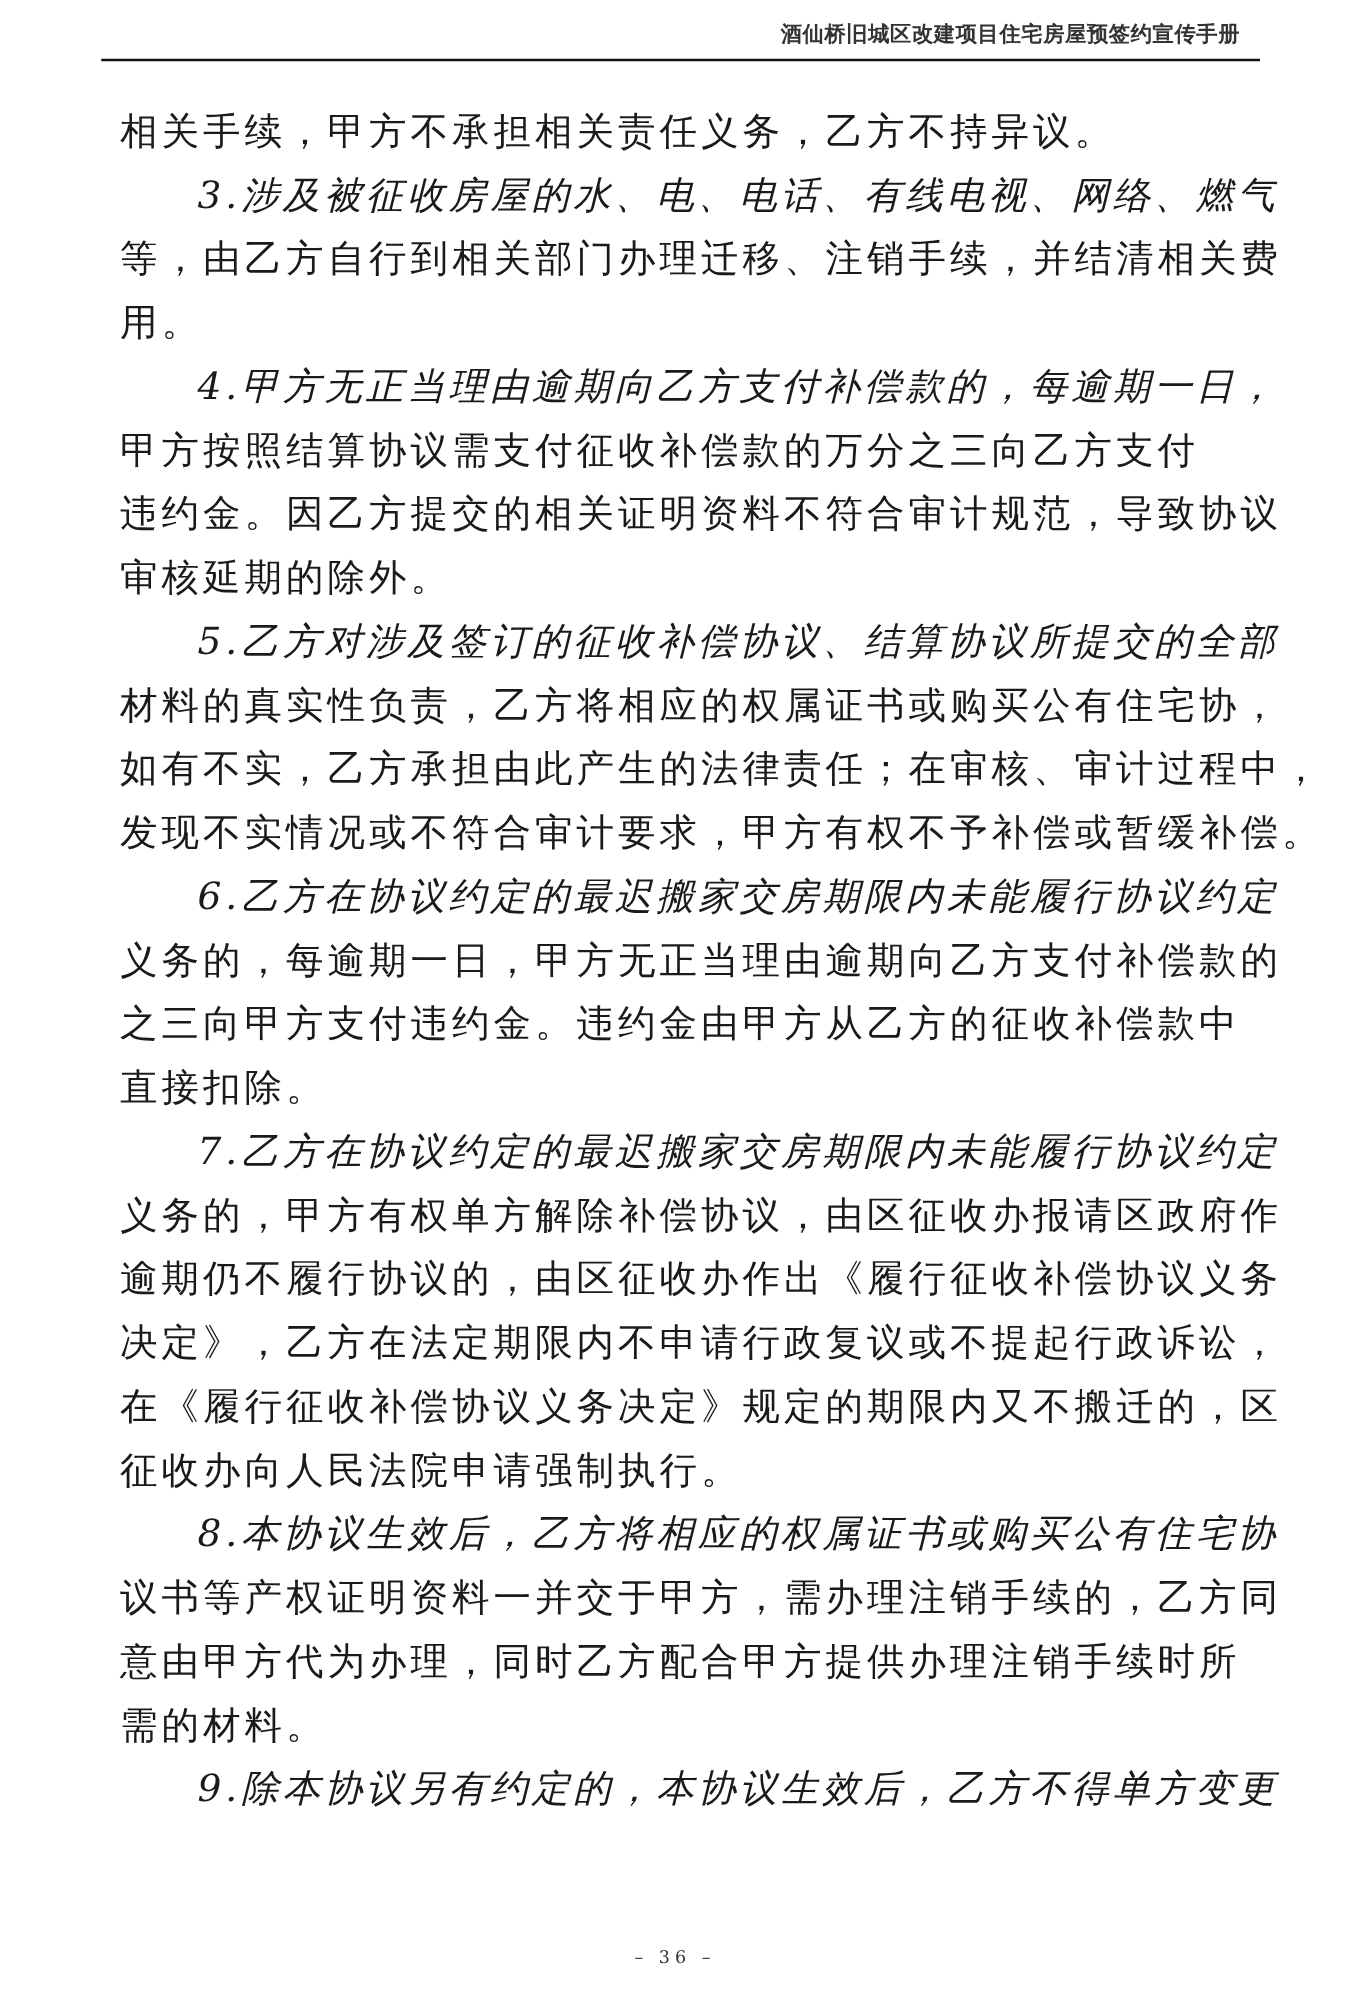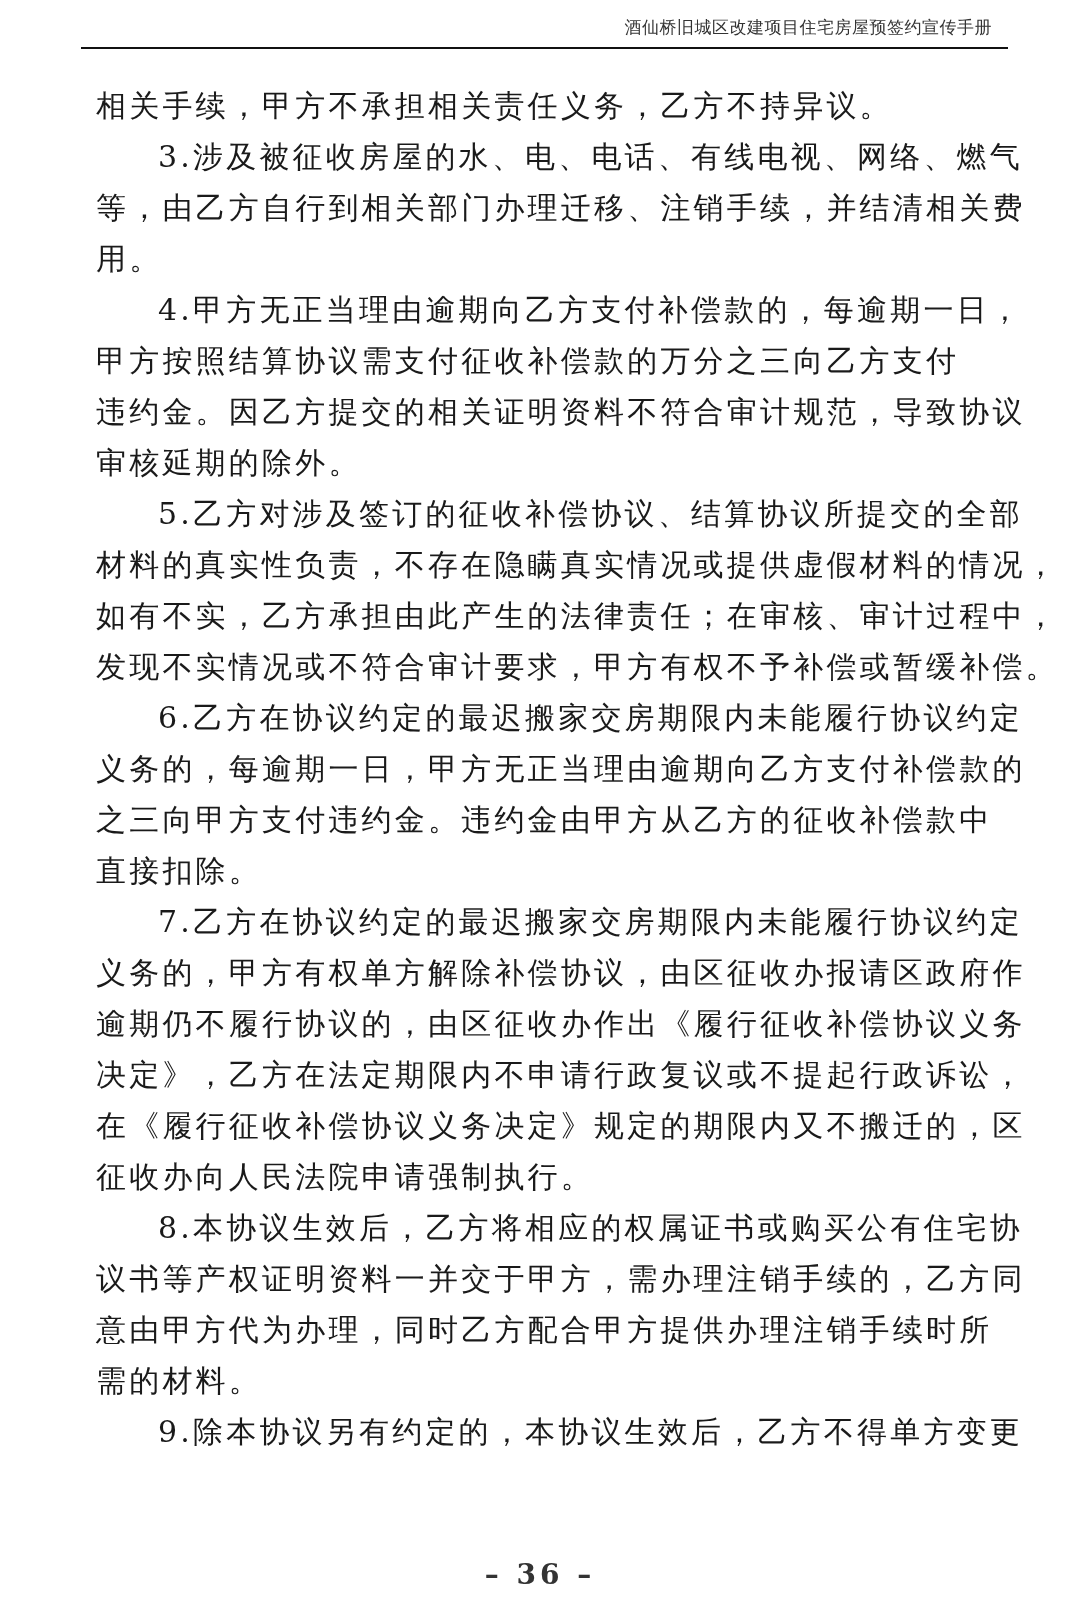--- a/index.html
+++ b/index.html
@@ -24,67 +24,68 @@
       border-bottom: 2px solid #111;
     }
     .page-header .title {
       position: absolute;
       right: 16px;
       top: 16px;
       font-size: 17px;
       color: #333;
       letter-spacing: 0.5px;
       white-space: nowrap;
+      font-weight: bold;
     }
     .content {
       position: absolute;
       left: 96px;
       top: 80px;
       width: 920px;
     }
     .line {
       height: 51px;
       line-height: 51px;
       font-size: 30px;
       white-space: nowrap;
       letter-spacing: 3.2px;
     }
     .line.indent {
       padding-left: 62px;
+      font-style: italic;
     }
     .page-footer {
       position: absolute;
       left: 0;
       width: 1080px;
       top: 1558px;
       text-align: center;
-      font-size: 28px;
+      font-size: 14px;
       color: #333;
       letter-spacing: 4px;
-      font-weight: bold;
     }
   </style>
 </head>
 <body>
 
 <div class="page-header">
   <span class="title">酒仙桥旧城区改建项目住宅房屋预签约宣传手册</span>
 </div>
 
 <div class="content" id="content">
     <div class="line">相关手续，甲方不承担相关责任义务，乙方不持异议。</div>
     <div class="line indent">3.涉及被征收房屋的水、电、电话、有线电视、网络、燃气</div>
     <div class="line">等，由乙方自行到相关部门办理迁移、注销手续，并结清相关费</div>
     <div class="line">用。</div>
     <div class="line indent">4.甲方无正当理由逾期向乙方支付补偿款的，每逾期一日，</div>
     <div class="line">甲方按照结算协议需支付征收补偿款的万分之三向乙方支付</div>
     <div class="line">违约金。因乙方提交的相关证明资料不符合审计规范，导致协议</div>
     <div class="line">审核延期的除外。</div>
     <div class="line indent">5.乙方对涉及签订的征收补偿协议、结算协议所提交的全部</div>
-    <div class="line">材料的真实性负责，不存在隐瞒真实情况或提供虚假材料的情况，</div>
+    <div class="line">材料的真实性负责，乙方将相应的权属证书或购买公有住宅协，</div>
     <div class="line">如有不实，乙方承担由此产生的法律责任；在审核、审计过程中，</div>
     <div class="line">发现不实情况或不符合审计要求，甲方有权不予补偿或暂缓补偿。</div>
     <div class="line indent">6.乙方在协议约定的最迟搬家交房期限内未能履行协议约定</div>
     <div class="line">义务的，每逾期一日，甲方无正当理由逾期向乙方支付补偿款的</div>
     <div class="line">之三向甲方支付违约金。违约金由甲方从乙方的征收补偿款中</div>
     <div class="line">直接扣除。</div>
     <div class="line indent">7.乙方在协议约定的最迟搬家交房期限内未能履行协议约定</div>
     <div class="line">义务的，甲方有权单方解除补偿协议，由区征收办报请区政府作</div>
     <div class="line">逾期仍不履行协议的，由区征收办作出《履行征收补偿协议义务</div>
     <div class="line">决定》，乙方在法定期限内不申请行政复议或不提起行政诉讼，</div>

